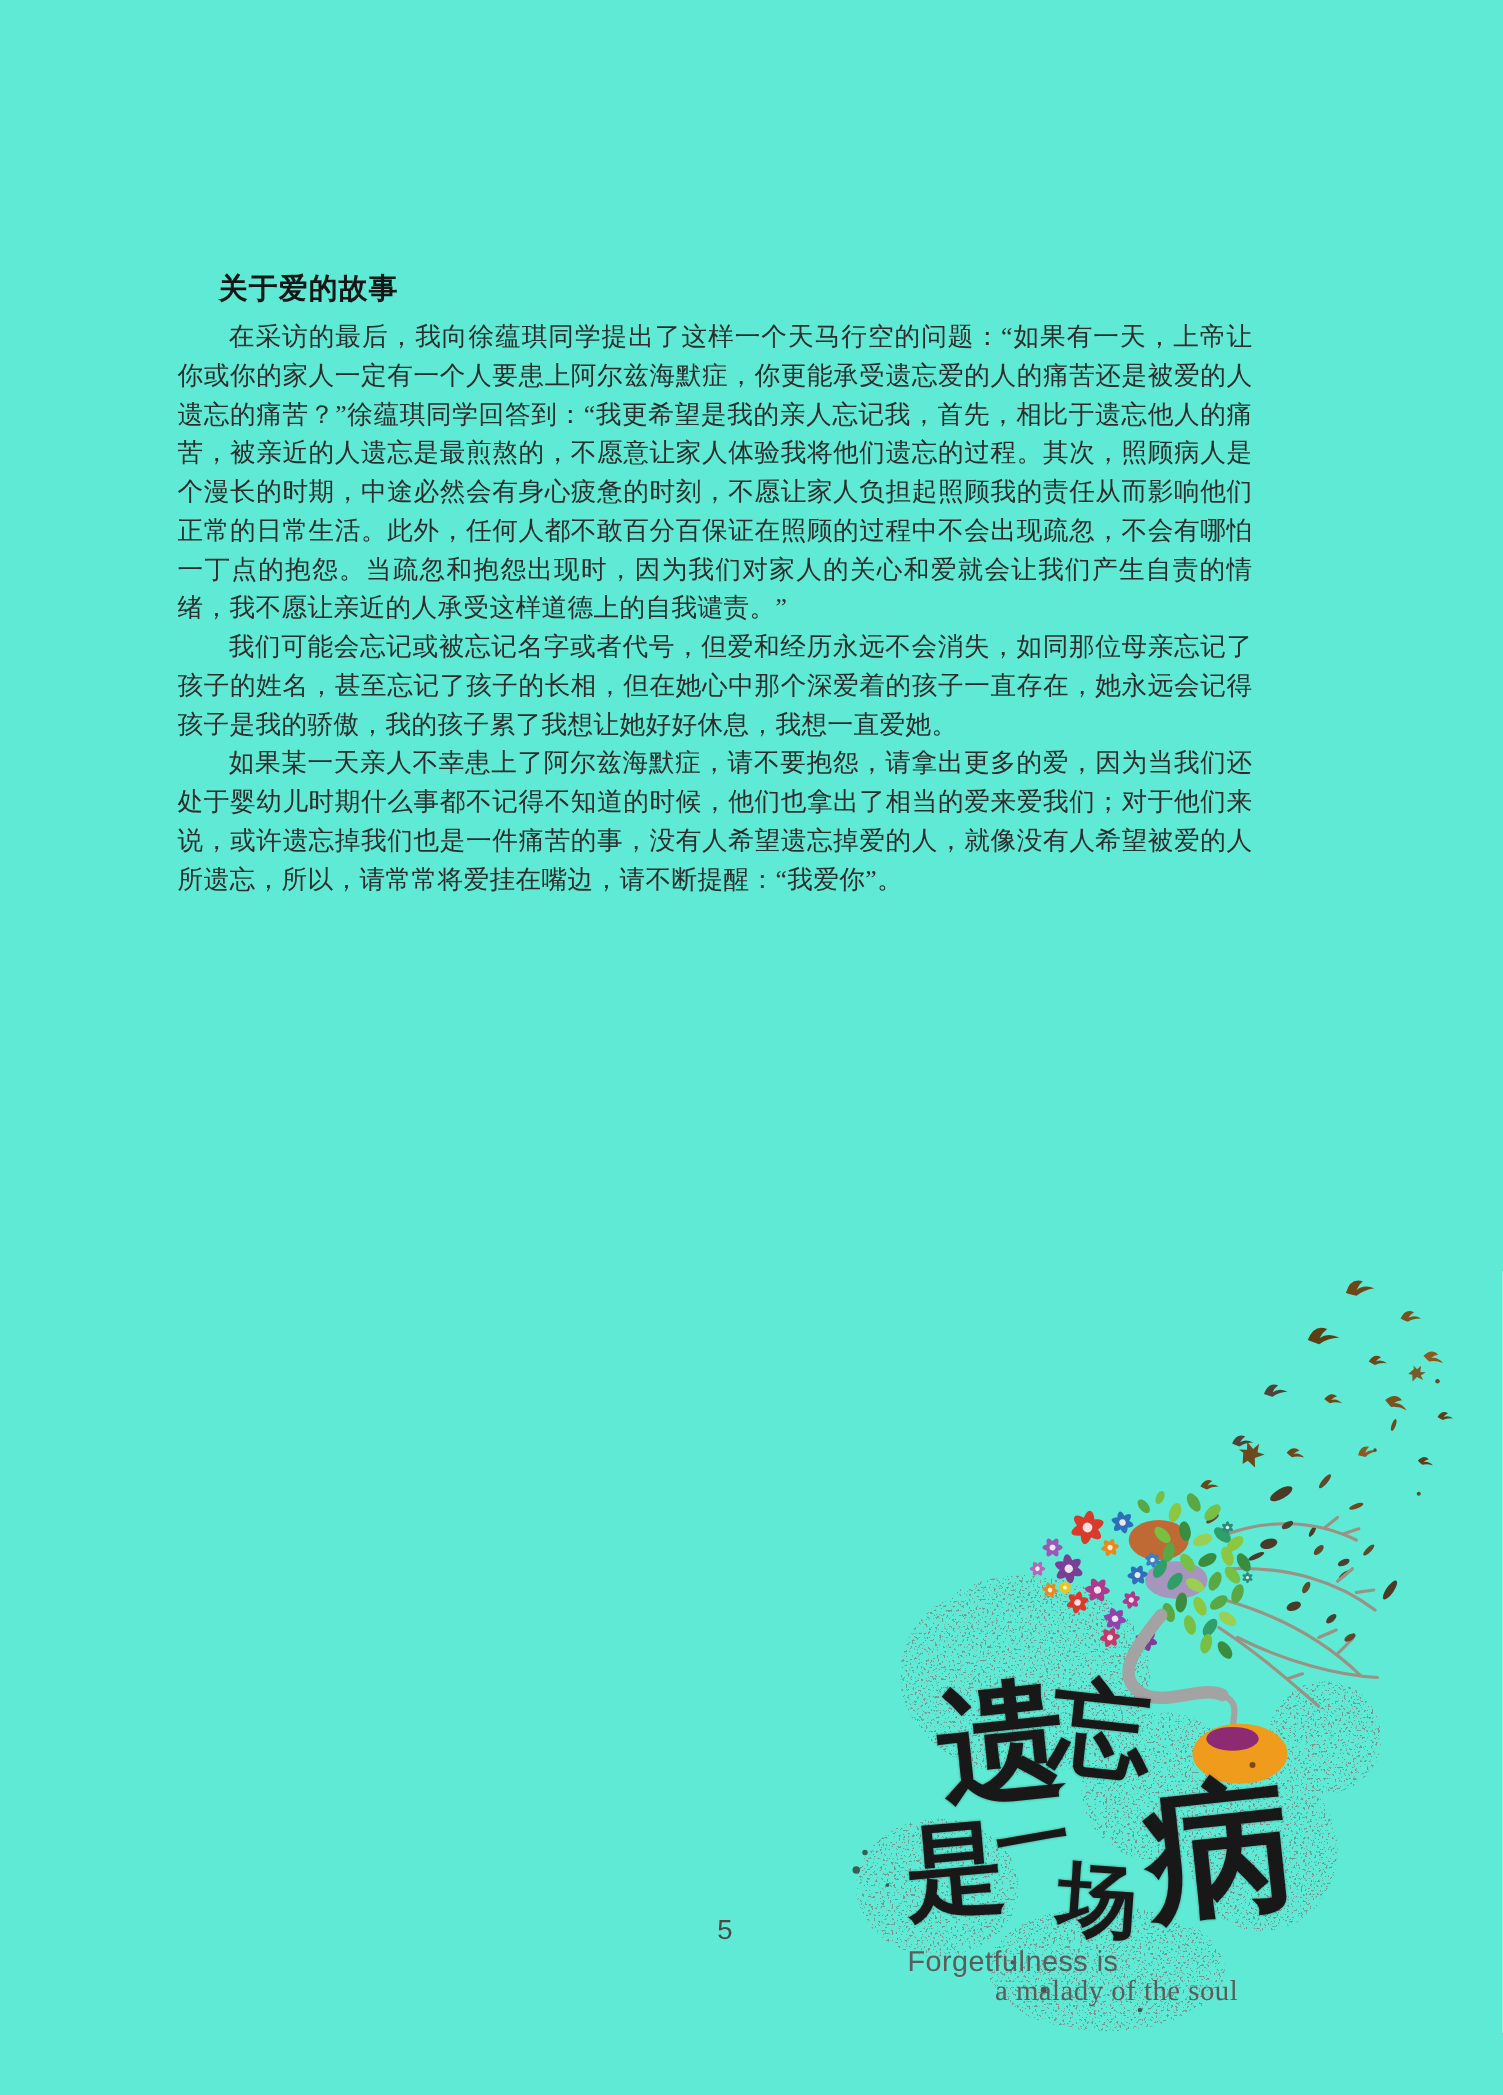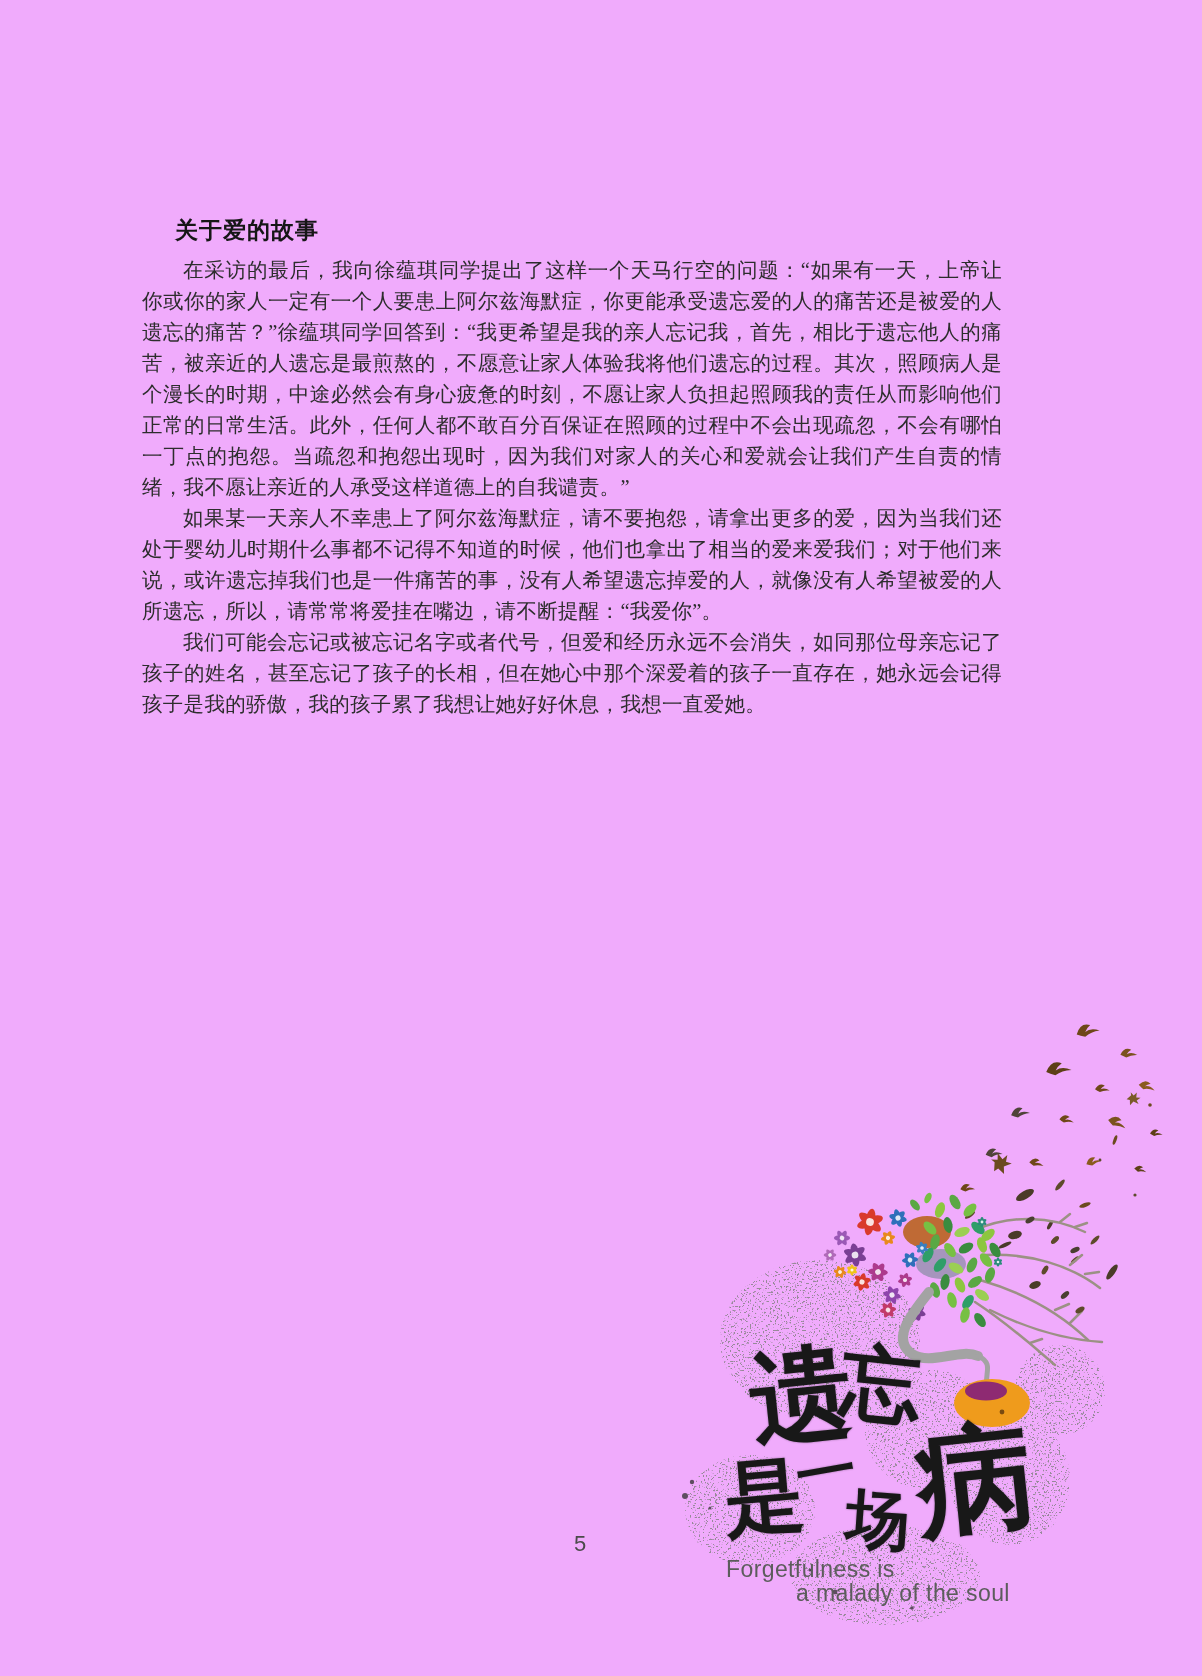--- a/index.html
+++ b/index.html
@@ -1,20 +1,20 @@
 <!DOCTYPE html>
 <html><head>
 <meta charset="utf-8">
 <style>
   html,body{margin:0;padding:0;}
   body{
     width:1202px;height:1676px;position:relative;background:#ffffff;
     font-family:"Liberation Serif","DejaVu Serif",serif;overflow:hidden;
   }
-  .page{position:absolute;inset:0;background:#f0abfc;}
+  .page{position:absolute;inset:0;background:#5eead4;}
   
   .article{position:absolute;left:142px;top:216px;width:860px;color:#2d2d2d;}
   .title{
     margin:0 0 9px 0;padding-left:33px;font-size:23px;font-weight:bold;
     color:#161616;letter-spacing:1px;line-height:30px;
   }
   .para{
     margin:0;font-size:20.5px;line-height:31px;text-align:justify;
     text-indent:2em;letter-spacing:0.3px;color:#2d2d2d;
   }
@@ -30,38 +30,38 @@
   .c2{left:211px;top:335px;font-size:80px;transform:rotate(6deg);}
   .c3{left:94px;top:447px;font-size:80px;transform:rotate(-5deg);}
   .c4{left:166px;top:433px;font-size:60px;transform:rotate(-10deg);}
   .c5{left:216px;top:479px;font-size:64px;transform:rotate(4deg);}
   .c6{left:286px;top:412px;font-size:118px;transform:rotate(-6deg);}
   .cap{
     position:absolute;font-family:"Liberation Sans","DejaVu Sans",sans-serif;
     font-size:23px;color:#5c5c5c;letter-spacing:0.4px;white-space:nowrap;
   }
   .cap1{left:96px;top:546px;}
-  .cap2{left:166px;top:570px;}
+  .cap2{left:166px;top:570px;font-family:Liberation Serif, serif;}
   
   .pagenum{
     position:absolute;left:560px;top:1531px;width:40px;text-align:center;
     font-family:"Liberation Sans","DejaVu Sans",sans-serif;
     font-size:22px;color:#4a4a4a;
   }
 </style>
 </head>
 <body>
 
 <div class="page">
 
   <div class="article">
     <h1 class="title">关于爱的故事</h1>
     <p class="para">在采访的最后，我向徐蕴琪同学提出了这样一个天马行空的问题：“如果有一天，上帝让你或你的家人一定有一个人要患上阿尔兹海默症，你更能承受遗忘爱的人的痛苦还是被爱的人遗忘的痛苦？”徐蕴琪同学回答到：“我更希望是我的亲人忘记我，首先，相比于遗忘他人的痛苦，被亲近的人遗忘是最煎熬的，不愿意让家人体验我将他们遗忘的过程。其次，照顾病人是个漫长的时期，中途必然会有身心疲惫的时刻，不愿让家人负担起照顾我的责任从而影响他们正常的日常生活。此外，任何人都不敢百分百保证在照顾的过程中不会出现疏忽，不会有哪怕一丁点的抱怨。当疏忽和抱怨出现时，因为我们对家人的关心和爱就会让我们产生自责的情绪，我不愿让亲近的人承受这样道德上的自我谴责。”</p>
+    <p class="para">我们可能会忘记或被忘记名字或者代号，但爱和经历永远不会消失，如同那位母亲忘记了孩子的姓名，甚至忘记了孩子的长相，但在她心中那个深爱着的孩子一直存在，她永远会记得孩子是我的骄傲，我的孩子累了我想让她好好休息，我想一直爱她。</p>
     <p class="para">如果某一天亲人不幸患上了阿尔兹海默症，请不要抱怨，请拿出更多的爱，因为当我们还处于婴幼儿时期什么事都不记得不知道的时候，他们也拿出了相当的爱来爱我们；对于他们来说，或许遗忘掉我们也是一件痛苦的事，没有人希望遗忘掉爱的人，就像没有人希望被爱的人所遗忘，所以，请常常将爱挂在嘴边，请不断提醒：“我爱你”。</p>
-    <p class="para">我们可能会忘记或被忘记名字或者代号，但爱和经历永远不会消失，如同那位母亲忘记了孩子的姓名，甚至忘记了孩子的长相，但在她心中那个深爱着的孩子一直存在，她永远会记得孩子是我的骄傲，我的孩子累了我想让她好好休息，我想一直爱她。</p>
   </div>
 
   <div class="illus">
     <svg width="572" height="666" viewBox="0 0 572 666">
       <defs>
         <filter id="spray" x="-10%" y="-10%" width="120%" height="120%">
           <feTurbulence type="fractalNoise" baseFrequency="0.55" numOctaves="3" seed="11" result="noise"></feTurbulence>
           <feColorMatrix in="noise" type="matrix" values="0 0 0 0 0.22  0 0 0 0 0.22  0 0 0 0 0.22  0 0 0 14 -8.5" result="dots"></feColorMatrix>
           <feComposite in="dots" in2="SourceAlpha" operator="in"></feComposite>
         </filter>

